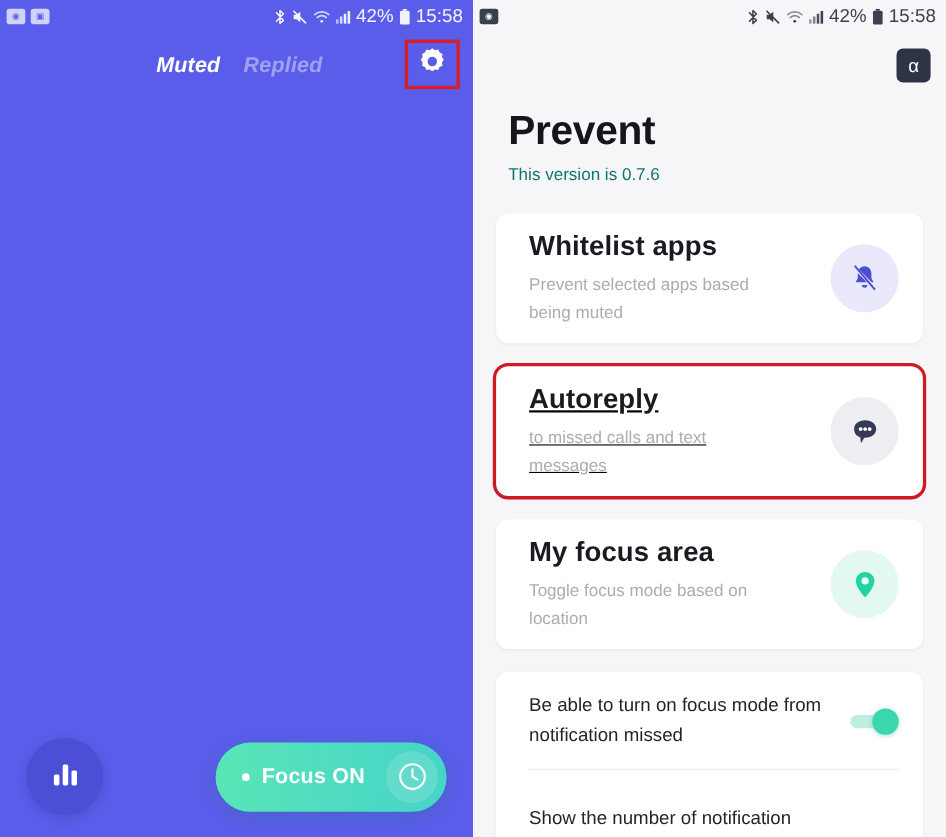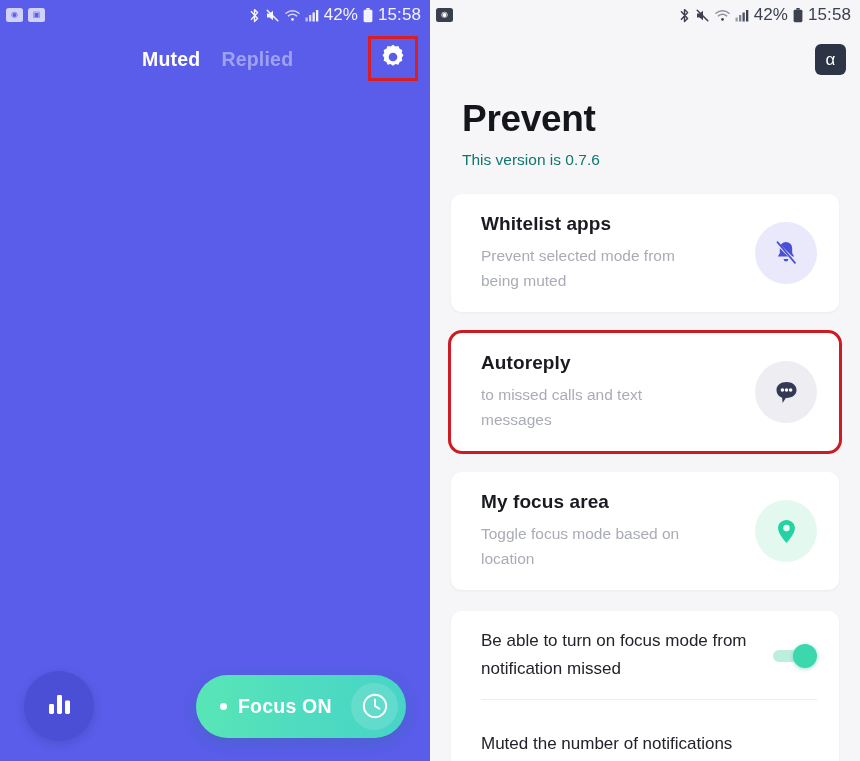--- a/index.html
+++ b/index.html
@@ -75,20 +75,21 @@
   .tabs {
     display: flex;
     align-items: baseline;
     gap: 21px;
     margin-left: 142px;
   }
   .tab {
     font-size: 19.5px;
     font-weight: bold;
     letter-spacing: 0.2px;
+    font-style: italic;
   }
   .tab.active   { color: #ffffff; }
   .tab.inactive { color: rgba(255,255,255,0.42); }
 
   .gear-wrap {
     position: absolute;
     right: 12px;
     top: 6px;
     width: 50px; height: 45px;
     display: flex;
@@ -250,24 +251,25 @@
     height: 118px;
     display: flex;
     align-items: center;
     padding: 0 22px 0 30px;
     box-shadow: 0 1px 3px rgba(40,40,60,0.05);
     position: relative;
   }
   .card.highlight {
     outline: 3px solid #cc1b22;
     outline-offset: 0px;
+    text-decoration: underline;
   }
   .card-text { flex: 1 1 auto; min-width: 0; }
   .card-title {
-    font-size: 19px;
+    font-size: 25px;
     font-weight: bold;
     color: #1a1b21;
     letter-spacing: 0.1px;
   }
   .card-sub {
     margin-top: 8px;
     font-size: 15.5px;
     line-height: 25px;
     color: #aaacb5;
     max-width: 230px;
@@ -476,21 +478,21 @@
     <div class="settings-head">
       <div class="settings-title">Prevent</div>
       <div class="settings-sub">This version is 0.7.6</div>
     </div>
 
     <div class="cards">
 
       <div class="card">
         <div class="card-text">
           <div class="card-title">Whitelist apps</div>
-          <div class="card-sub">Prevent selected mode from being muted</div>
+          <div class="card-sub">Prevent selected apps based being muted</div>
         </div>
         <div class="card-icon icon-bg-purple">
           <svg width="28" height="28" viewBox="0 0 24 24">
             <path d="M12 2.6 a5.3 5.3 0 0 1 5.3 5.3 v4.1 l1.7 3.1 H5 l1.7-3.1 V7.9 A5.3 5.3 0 0 1 12 2.6 Z" fill="#4a4fd4"></path>
             <path d="M9.9 17.2 h4.2 a2.1 2.1 0 0 1 -4.2 0 Z" fill="#4a4fd4"></path>
             <path d="M4 3.4 L20.4 19.8" stroke="#e9e9fb" stroke-width="2.6" stroke-linecap="round"></path>
             <path d="M4.7 2.7 L19.7 20.5" stroke="#4a4fd4" stroke-width="1.5" stroke-linecap="round"></path>
           </svg>
         </div>
       </div>
@@ -527,18 +529,18 @@
     <div class="toggle-card">
       <div class="toggle-row">
         <div class="row-label">Be able to turn on focus mode from notification missed</div>
         <div class="switch">
           <div class="switch-track"></div>
           <div class="switch-knob"></div>
         </div>
       </div>
       <div class="toggle-sep"></div>
       <div class="toggle-row">
-        <div class="row-label">Muted the number of notifications</div>
+        <div class="row-label">Show the number of notification</div>
       </div>
     </div>
 
   </div>
 </div>
 
 </body></html>

